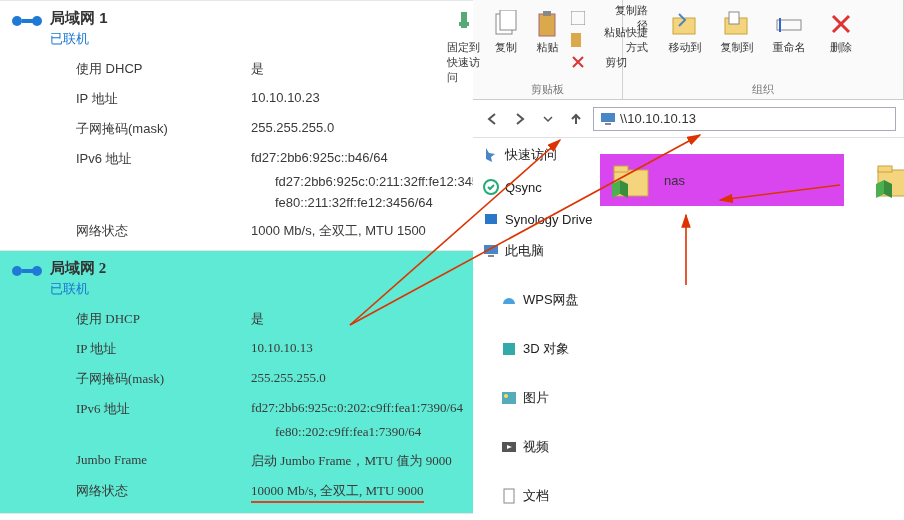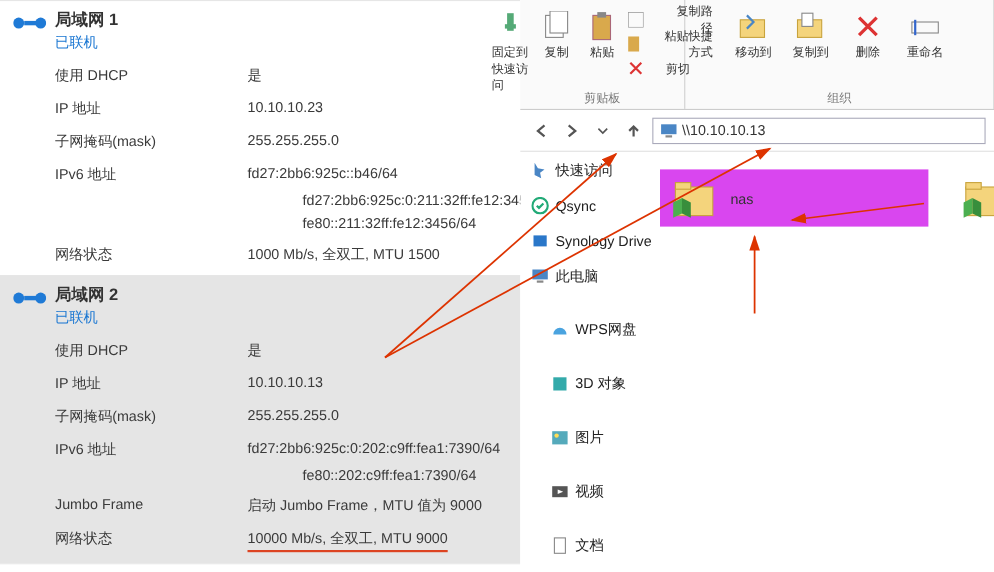--- a/index.html
+++ b/index.html
@@ -1,25 +1,25 @@
 <!DOCTYPE html>
 <html><head>
 <meta charset="utf-8">
 <style>
   * { box-sizing: border-box; margin: 0; padding: 0; }
   body { font-family: "Microsoft YaHei", sans-serif; font-size: 13px; color: #333; width: 904px; height: 520px; overflow: hidden; position: relative; background: #fff; }
 
   
   .syn { position: absolute; left: 0; top: 0; width: 473px; height: 520px; background: #fff; }
   .nic-block { border-top: 1px solid #e6e6e6; padding: 8px 8px 10px 50px; position: relative; }
-  .nic-block.selected { background: #e5e5e5; }
+  .nic-block.selected { background: #5eead4; font-family: Liberation Serif, serif; }
   .nic-icon { position: absolute; left: 12px; top: 12px; }
   .nic-title { font-weight: 700; color: #333; font-size: 15px; }
   .nic-status { color: #1976d2; font-size: 13px; margin-top: 2px; }
-  .nic-row { display: flex; margin-top: 12px; font-size: 13px; color: #3a3a3a; }
+  .nic-row { display: flex; margin-top: 12px; font-size: 13px; color: #3a3a3a; margin-left: 26px; }
   .nic-row .k { width: 175px; }
   .nic-row .v { flex: 1; white-space: nowrap; }
   .ipv6-extra { margin-left: 225px; margin-top: 6px; font-size: 13px; color: #3a3a3a; white-space: nowrap; }
   .underline-red { border-bottom: 2px solid #d42; display: inline-block; padding-bottom: 1px; }
 
   
   .exp { position: absolute; left: 473px; top: 0; right: 0; height: 520px; background: #fff; }
   .ribbon { height: 100px; border-bottom: 1px solid #ccc; background: #fafafa; display: flex; }
   .rgroup { border-right: 1px solid #d0d0d0; display: flex; flex-direction: column; align-items: center; justify-content: flex-end; padding: 4px 6px 2px; }
   .gtitle { font-size: 11px; color: #777; margin-top: 2px; }
@@ -192,30 +192,30 @@
           </div>
        <div class="bigbtn">
             <svg class="ic">
               <rect x="2" y="8" width="22" height="16" fill="#f4d47c" stroke="#c8a33c"></rect>
               <rect x="6" y="2" width="10" height="12" fill="#fff" stroke="#888"></rect>
             </svg>
             <span>复制到</span>
           </div>
        <div class="bigbtn">
             <svg class="ic">
-              <path d="M6 6 L22 22 M22 6 L6 22" stroke="#d33" stroke-width="3"></path>
-            </svg>
-            <span>删除</span>
-          </div>
-       <div class="bigbtn">
-            <svg class="ic">
               <rect x="2" y="10" width="24" height="10" fill="none" stroke="#888"></rect>
               <rect x="4" y="8" width="2" height="14" fill="#36c"></rect>
             </svg>
             <span>重命名</span>
+          </div>
+       <div class="bigbtn">
+            <svg class="ic">
+              <path d="M6 6 L22 22 M22 6 L6 22" stroke="#d33" stroke-width="3"></path>
+            </svg>
+            <span>删除</span>
           </div>
      </div>
      <div class="gtitle">组织</div>
    </div>
  </div>
 
  <div class="navrow">
    <div class="navbtn">
         <svg width="14" height="14">
           <path d="M10 2 L4 7 L10 12" stroke="#555" fill="none" stroke-width="2"></path>

